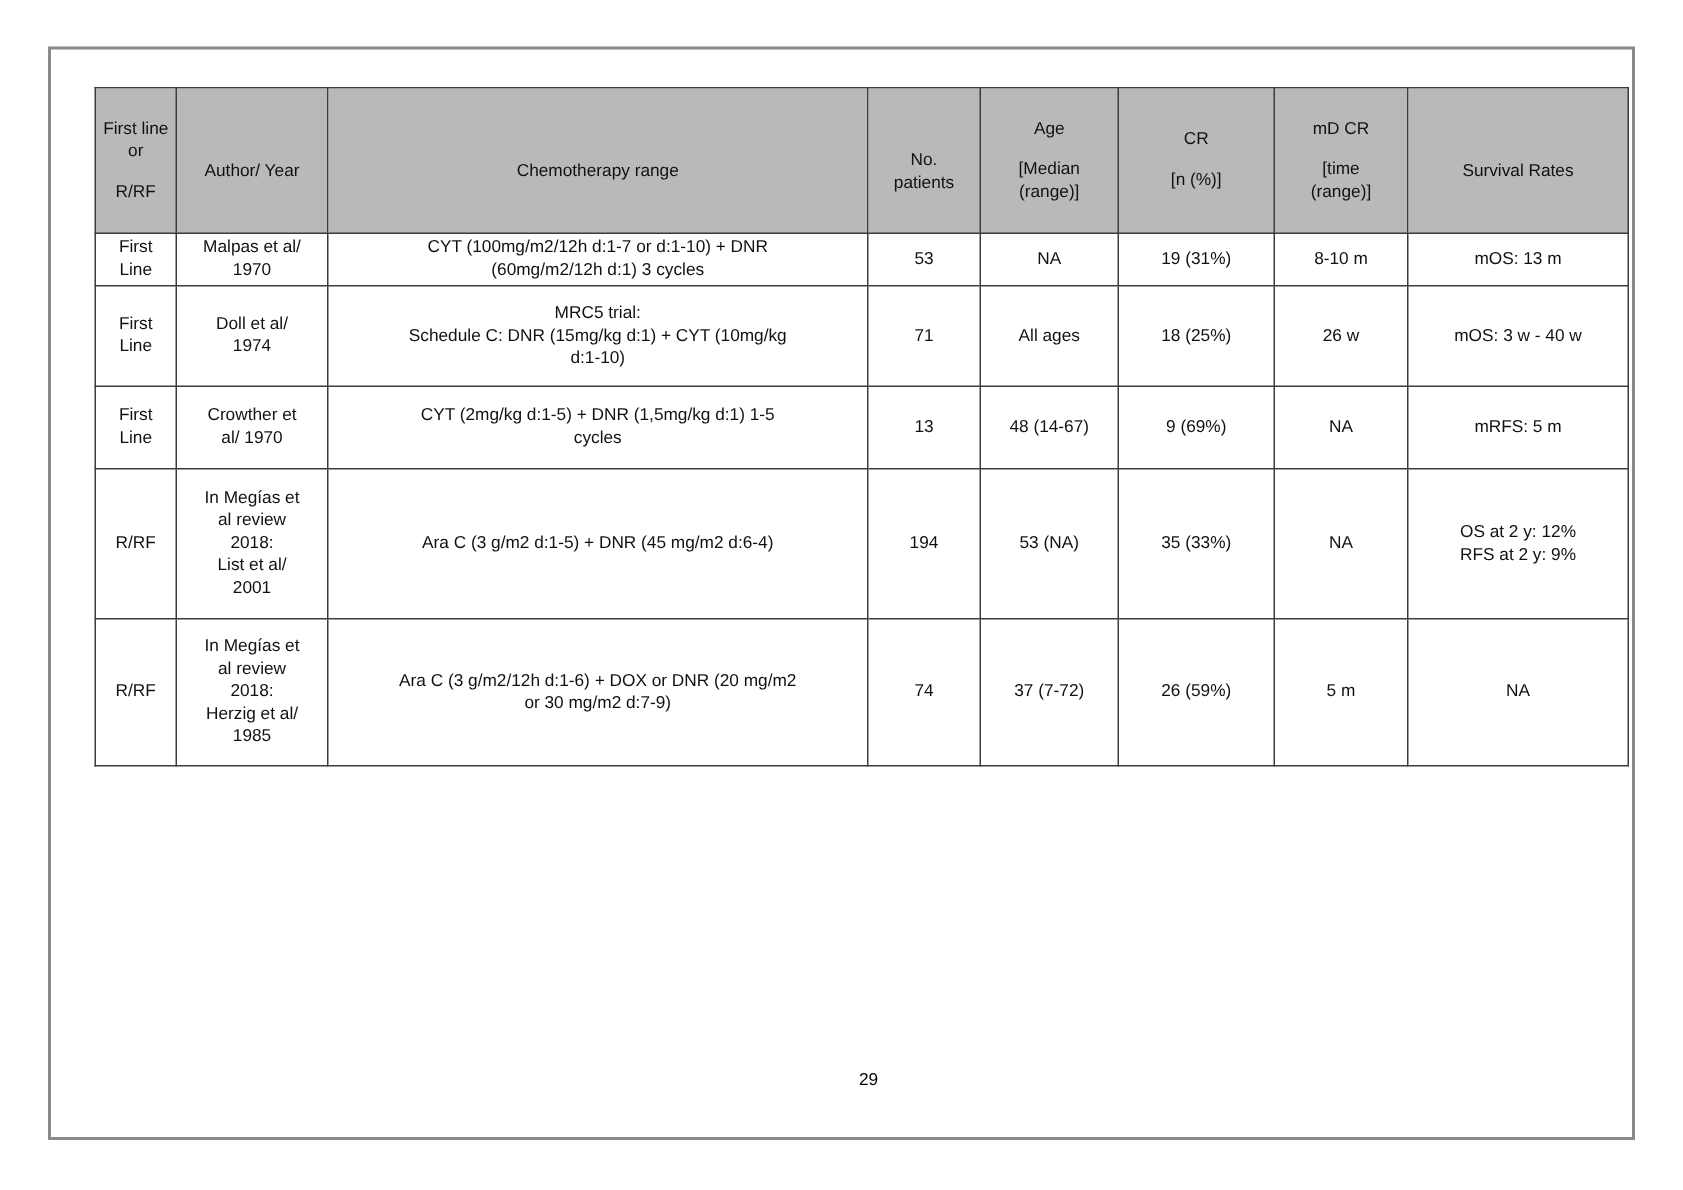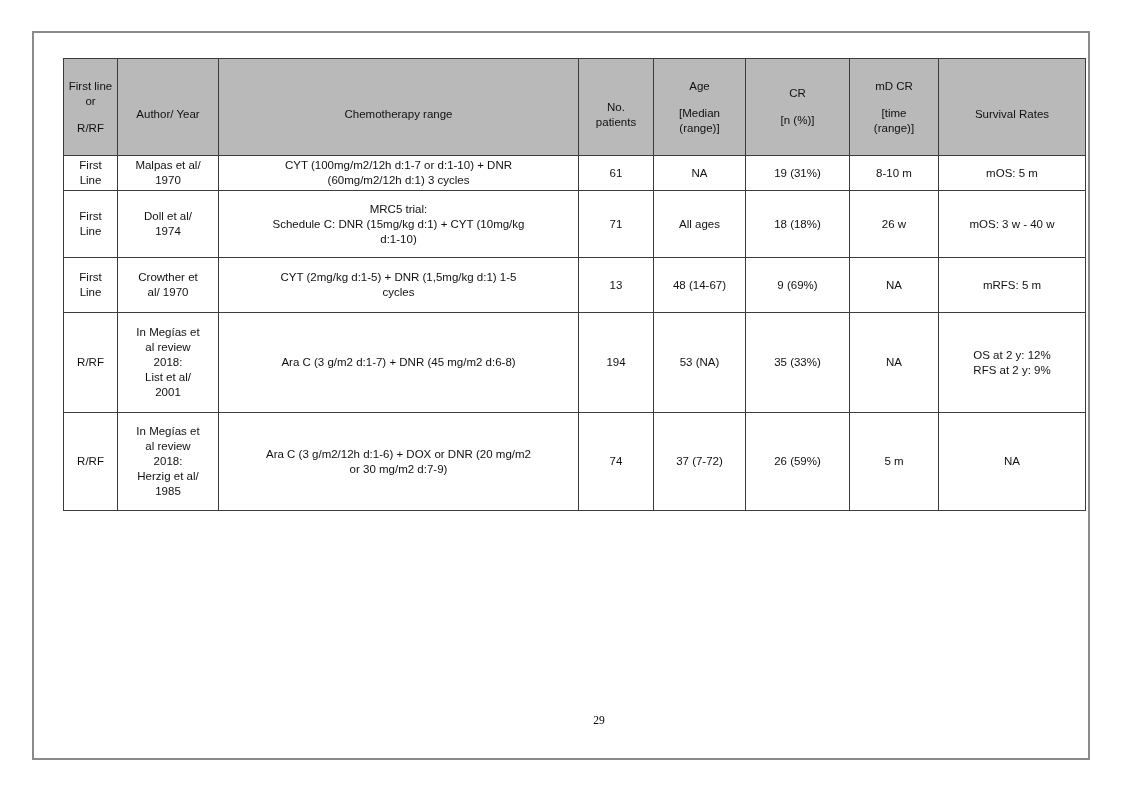--- a/index.html
+++ b/index.html
@@ -61,27 +61,26 @@
     gap: 12px;
   }
   tr.row-header { height: 97px; }
   tr.row-1 { height: 33px; }
   tr.row-2 { height: 67px; }
   tr.row-3 { height: 55px; }
   tr.row-4 { height: 100px; }
   tr.row-5 { height: 98px; }
   .pagenum {
     position: absolute;
-    left: 40px;
+    left: 20px;
     top: 681px;
     width: 1022px;
     text-align: center;
     font-size: 11.5px;
     transform: translateX(14px);
-    font-family: Liberation Serif, serif;
   }
 </style>
 </head>
 <body>
 
 <div class="canvas">
   <div class="page">
 
     <table class="study-table">
       <colgroup>
@@ -138,37 +137,37 @@
         </tr>
       </thead>
       <tbody>
         <tr class="row-1">
           <td>First
 Line</td>
           <td>Malpas et al/
 1970</td>
           <td>CYT (100mg/m2/12h d:1-7 or d:1-10) + DNR
 (60mg/m2/12h d:1) 3 cycles</td>
-          <td>61</td>
+          <td>53</td>
           <td>NA</td>
           <td>19 (31%)</td>
           <td>8-10 m</td>
-          <td>mOS: 5 m</td>
+          <td>mOS: 13 m</td>
         </tr>
         <tr class="row-2">
           <td>First
 Line</td>
           <td>Doll et al/
 1974</td>
           <td>MRC5 trial:
 Schedule C: DNR (15mg/kg d:1) + CYT (10mg/kg
 d:1-10)</td>
           <td>71</td>
           <td>All ages</td>
-          <td>18 (18%)</td>
+          <td>18 (25%)</td>
           <td>26 w</td>
           <td>mOS: 3 w - 40 w</td>
         </tr>
         <tr class="row-3">
           <td>First
 Line</td>
           <td>Crowther et
 al/ 1970</td>
           <td>CYT (2mg/kg d:1-5) + DNR (1,5mg/kg d:1) 1-5
 cycles</td>
@@ -178,21 +177,21 @@
           <td>NA</td>
           <td>mRFS: 5 m</td>
         </tr>
         <tr class="row-4">
           <td>R/RF</td>
           <td>In Megías et
 al review
 2018:
 List et al/
 2001</td>
-          <td>Ara C (3 g/m2 d:1-7) + DNR (45 mg/m2 d:6-8)</td>
+          <td>Ara C (3 g/m2 d:1-5) + DNR (45 mg/m2 d:6-4)</td>
           <td>194</td>
           <td>53 (NA)</td>
           <td>35 (33%)</td>
           <td>NA</td>
           <td>OS at 2 y: 12%
 RFS at 2 y: 9%</td>
         </tr>
         <tr class="row-5">
           <td>R/RF</td>
           <td>In Megías et

